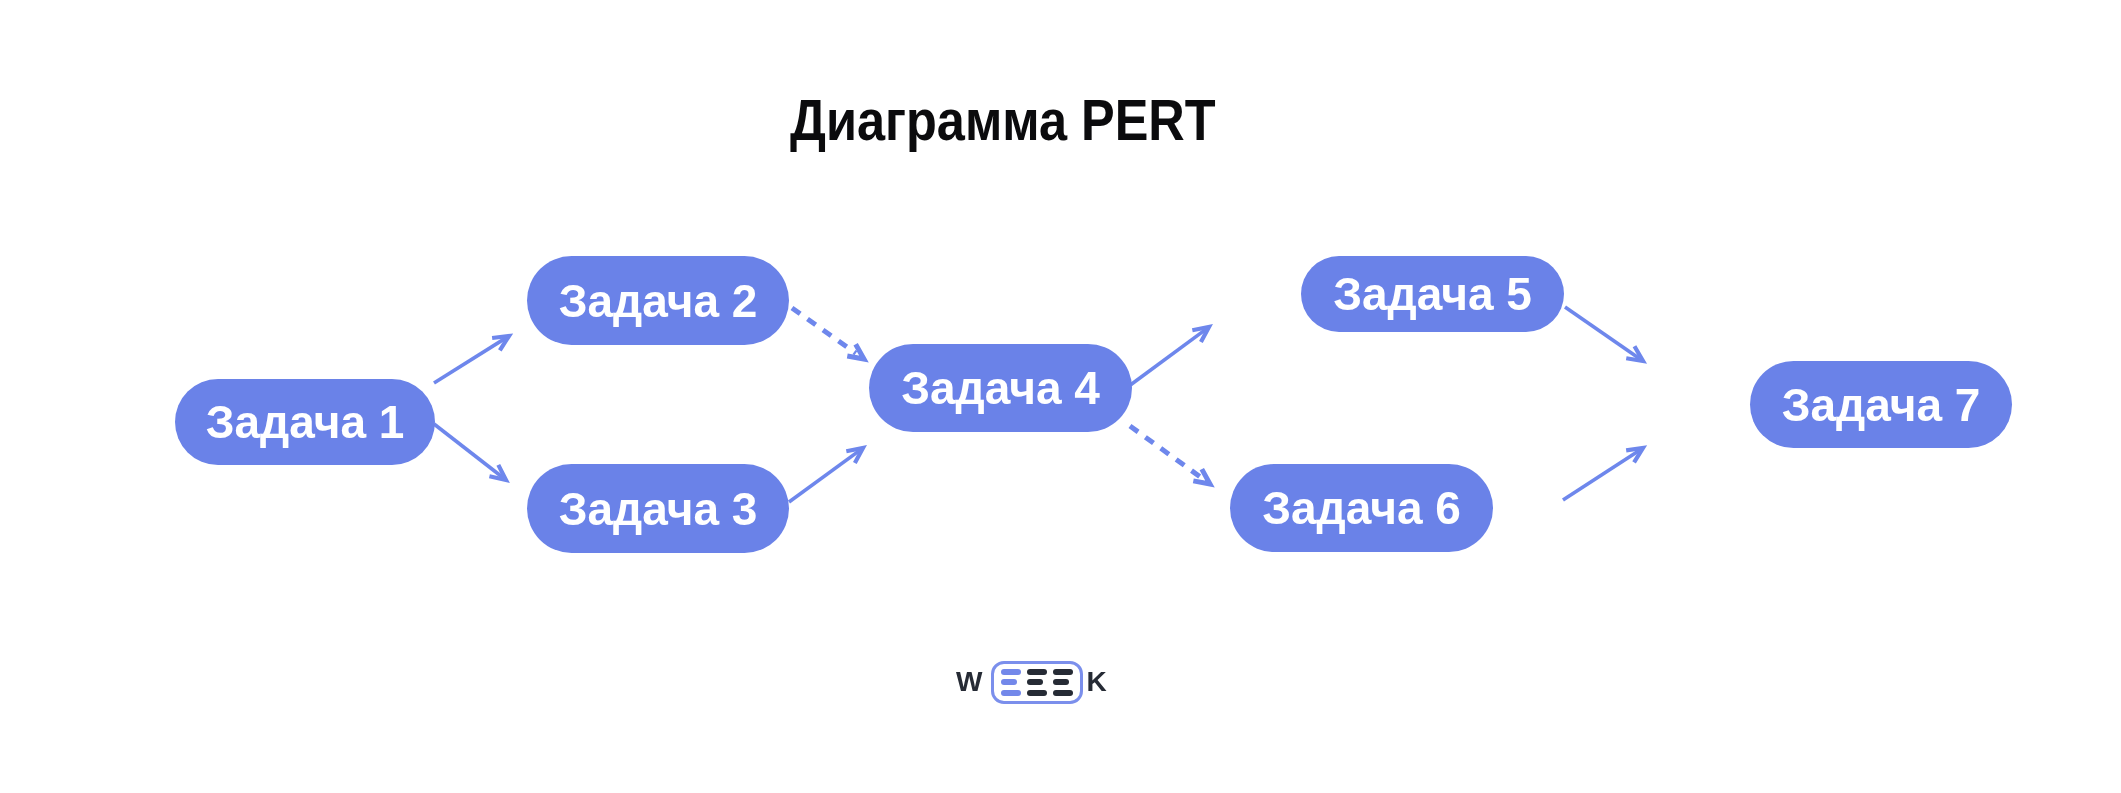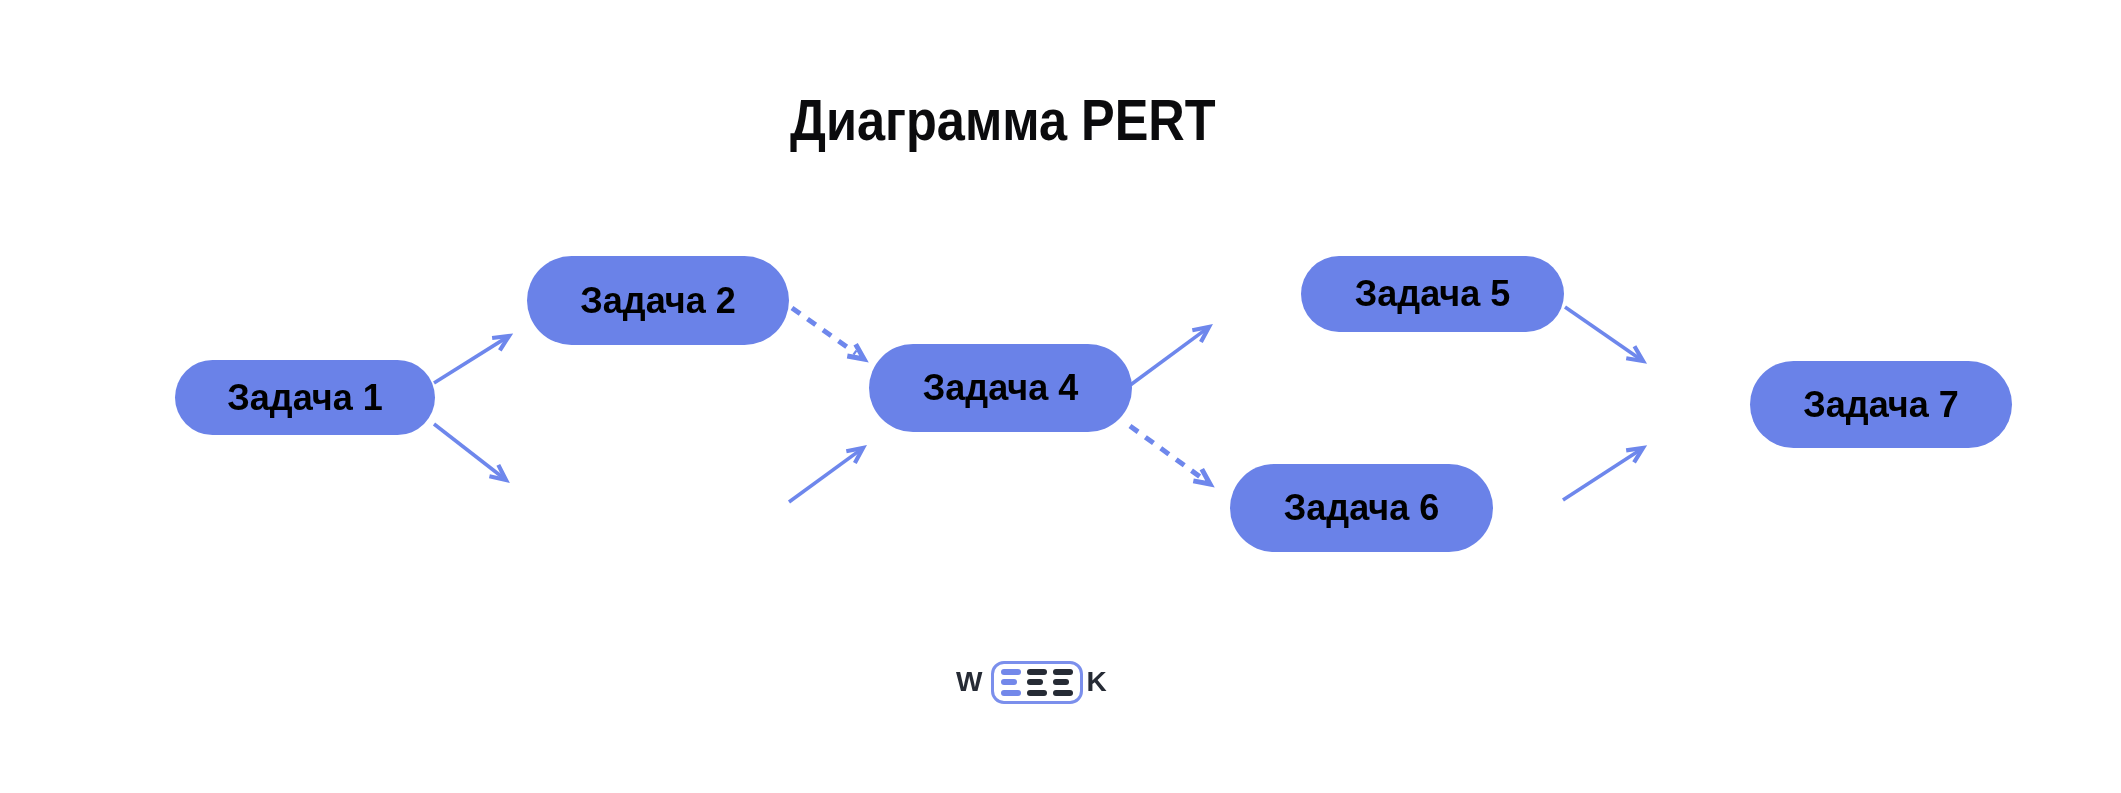--- a/index.html
+++ b/index.html
@@ -35,22 +35,22 @@
     width: 2121px;
     height: 793px;
   }
   .node {
     position: absolute;
     background: var(--node-fill, #6a82e8);
     border-radius: 999px;
     display: flex;
     align-items: center;
     justify-content: center;
-    color: #000000;
-    font-size: 36px;
+    color: #ffffff;
+    font-size: 46px;
     font-weight: 700;
     white-space: nowrap;
   }
   .logo {
     position: absolute;
     left: 956px;
     top: 659px;
     height: 46px;
     display: flex;
     align-items: center;
@@ -121,25 +121,28 @@
       <g>
         <line x1="1565" y1="307" x2="1639.711231233425" y2="358.72316008467874" stroke="#6E87EC" stroke-width="3.6"></line>
         <polyline points="1634.4756770972897,346.29163778490863 1643,361 1626.2324113049203,358.1985772627752" fill="none" stroke="#6E87EC" stroke-width="4.2"></polyline>
       </g>
       <g>
         <line x1="1563" y1="500" x2="1639.6462255347974" y2="450.17995340238167" stroke="#6E87EC" stroke-width="3.6"></line>
         <polyline points="1626.1578398509723,450.3111991507674 1643,448 1634.050329432646,462.45349081488064" fill="none" stroke="#6E87EC" stroke-width="4.2"></polyline>
       </g>
     </svg>
 
-  <div class="node" style="left: 175px; top: 360px; width: 260px; height: 75px;">
+  <div class="node" style="left: 175px; top: 379px; width: 260px; height: 86px;">
     <span>Задача 1</span>
   </div>
   <div class="node" style="left: 527px; top: 256px; width: 262px; height: 89px;">
     <span>Задача 2</span>
+  </div>
+  <div class="node" style="left: 527px; top: 464px; width: 262px; height: 89px;">
+    <span>Задача 3</span>
   </div>
   <div class="node" style="left: 869px; top: 344px; width: 263px; height: 88px;">
     <span>Задача 4</span>
   </div>
   <div class="node" style="left: 1301px; top: 256px; width: 263px; height: 76px;">
     <span>Задача 5</span>
   </div>
   <div class="node" style="left: 1230px; top: 464px; width: 263px; height: 88px;">
     <span>Задача 6</span>
   </div>

